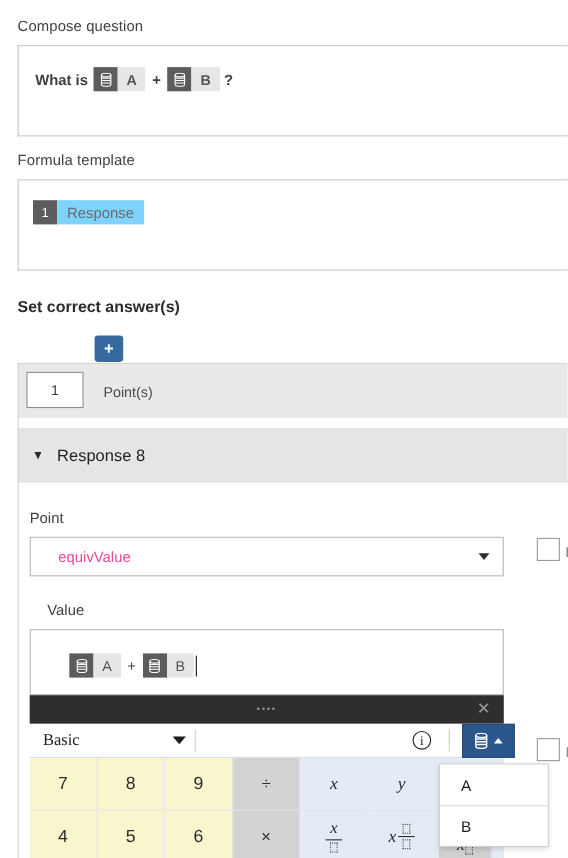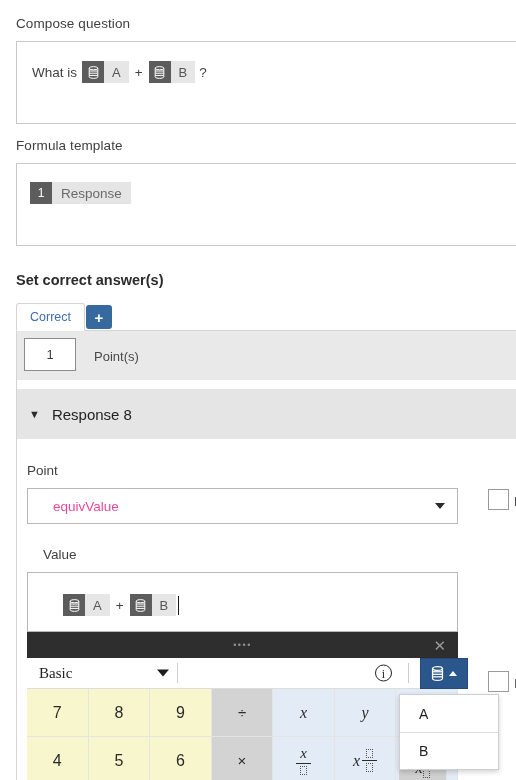--- a/index.html
+++ b/index.html
@@ -23,21 +23,21 @@
   #compose-box {
     position: absolute; left: 16px; top: 41px;
     width: 516px; height: 83px;
     border: 1px solid #c8c8c8;
     border-right: none;
     background: #fff;
   }
   #compose-line {
     position: absolute; left: 15px; top: 19px;
     display: flex; align-items: center; gap: 0;
-    font-size: 13.5px; color: #3f3f3f;
+    font-size: 13.5px; color: #3f3f3f; font-weight: bold;
   }
   #formula-label { position: absolute; left: 16px; top: 138px; }
   #formula-box {
     position: absolute; left: 16px; top: 163px;
     width: 516px; height: 83px;
     border: 1px solid #c8c8c8;
     border-right: none;
     background: #fff;
   }
   #formula-line {
@@ -54,21 +54,21 @@
   .chip-text {
     background: #e6e6e6; color: #555;
     display: flex; align-items: center;
     padding: 0 8px; font-size: 13px;
   }
   .chip-num {
     width: 22px; background: #5c5c5c; color: #fff;
     display: flex; align-items: center; justify-content: center;
     font-size: 12px;
   }
-  .chip-resp { background: #e5e5e5; color: #6a6a6a; padding: 0 9px;
+  .chip-resp { background: #7dd3fc; color: #6a6a6a; padding: 0 9px;
     display:flex; align-items:center; font-size: 13.5px; }
   .plus-op { padding: 0 6px; font-size: 13.5px; color:#3f3f3f; }
   .qmark { padding-left: 4px; font-size: 13.5px; color:#3f3f3f; }
   .pre-text { padding-right: 5px; }
 
   
   .db { display:block; }
 
   
   #answers-heading {
@@ -326,21 +326,20 @@
       <span class="chip">
         <span class="chip-num">1</span>
         <span class="chip-resp">Response</span>
       </span>
     </div>
   </div>
 
   <div id="answers-heading">Set correct answer(s)</div>
 
   <div id="tabstrip">
-    <div id="tab-correct">Correct</div>
     <div id="tab-add">
       <span class="plus">+</span>
     </div>
   </div>
 
   <div id="points-bar">
     <input id="points-input" type="text" value="1" style="">
     <div id="points-label">Point(s)</div>
   </div>
   <div id="points-gap"></div>

